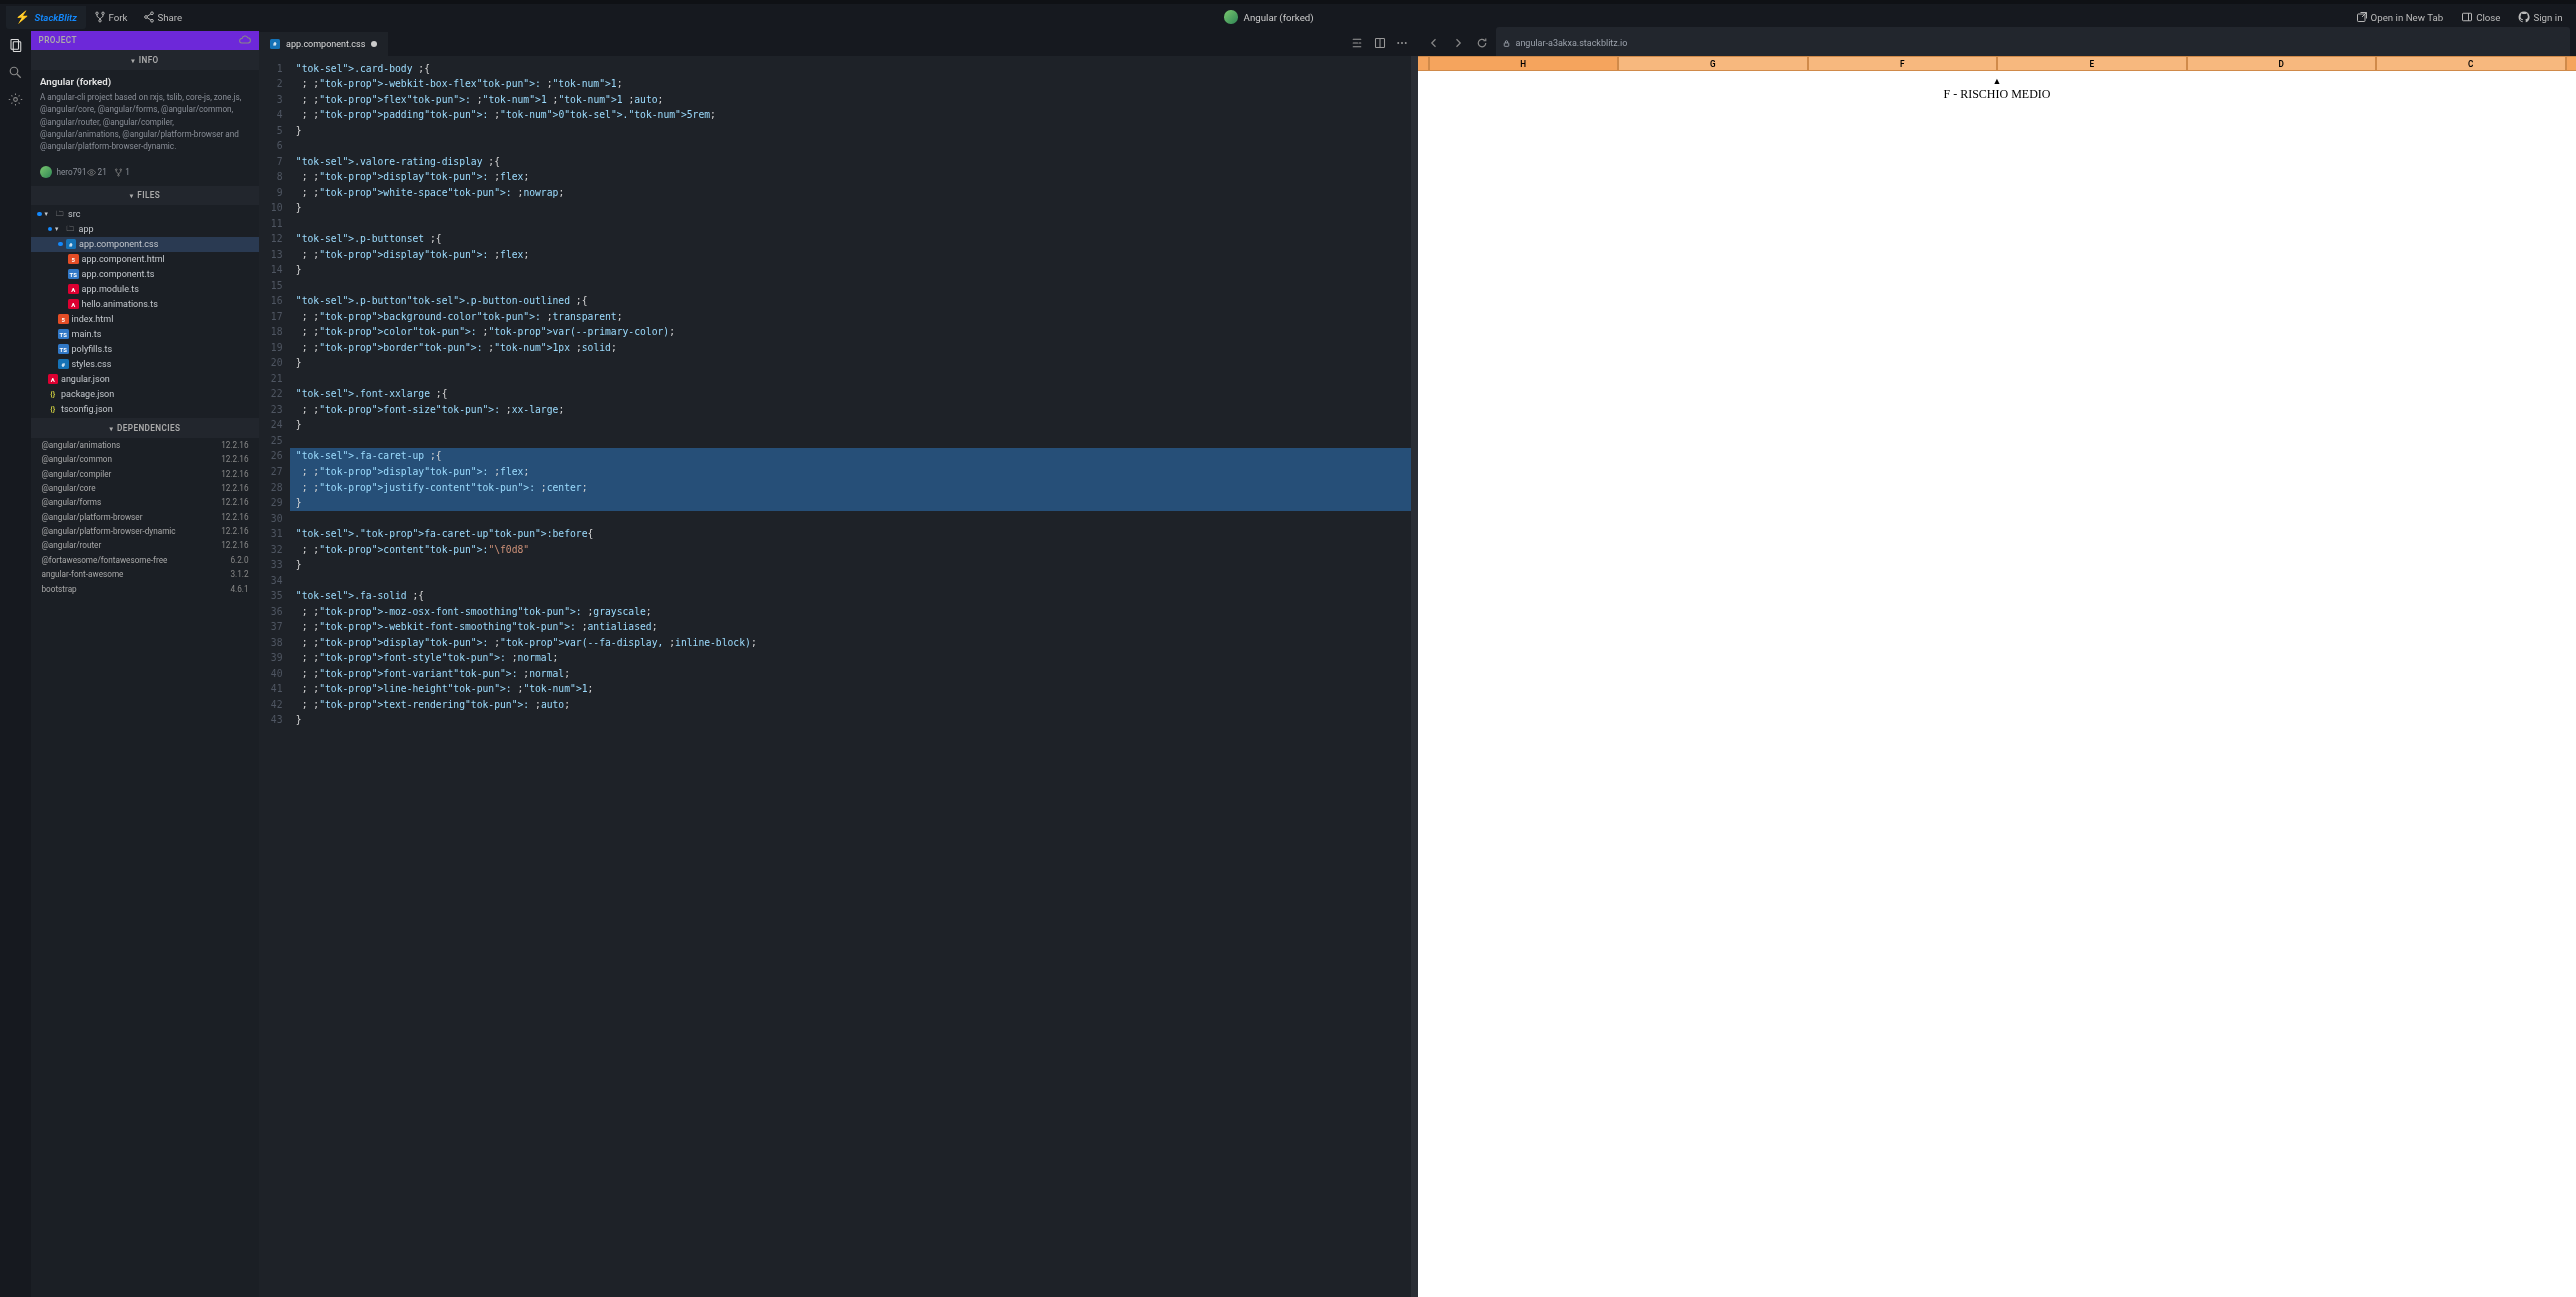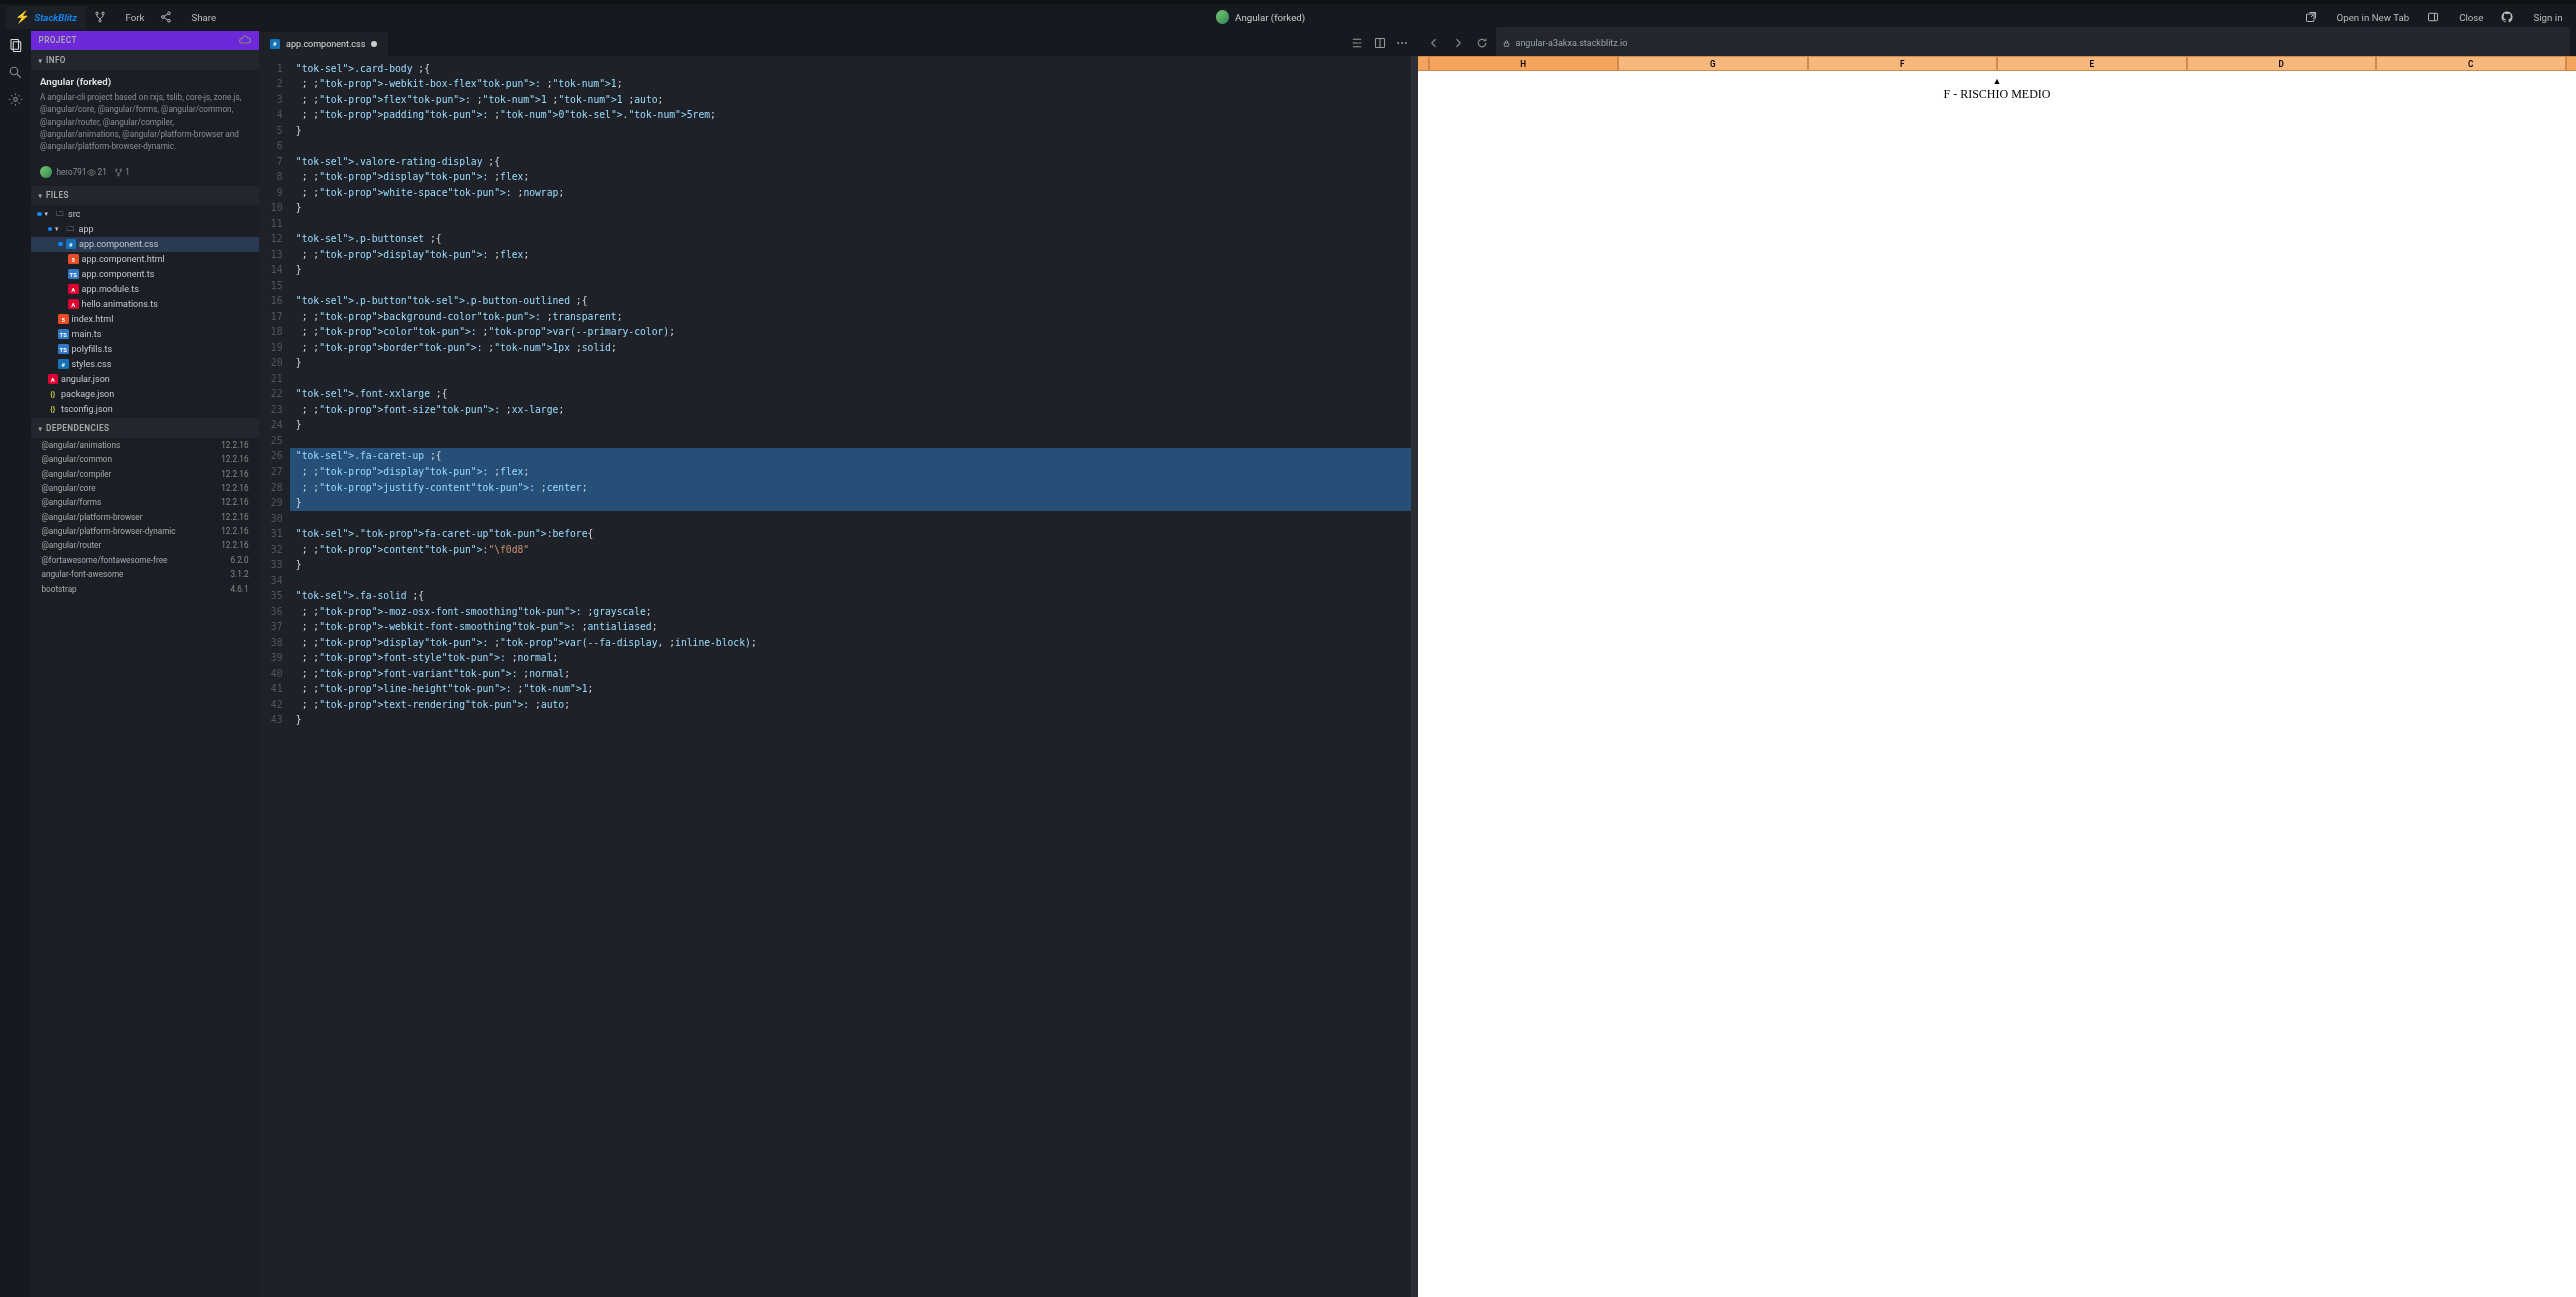--- a/index.html
+++ b/index.html
@@ -1,33 +1,33 @@
 <!DOCTYPE html>
 <html style="font-size:12px"><head>
 <meta charset="utf-8">
 <style>
 * { margin:0; padding:0; box-sizing:border-box; }
 body { font-family: -apple-system, BlinkMacSystemFont, "Segoe UI", Roboto, sans-serif; background:#1e2228; color:#ccc; overflow:hidden; }
 .root { display:flex; flex-direction:column; height:100vh; }
 .topbar { height:3.7px; background:#0f1115; }
 .header { height:27px; background:#16191f; display:flex; align-items:center; padding:0 6px; font-size:9.7px; }
-.hbtn { display:flex; align-items:center; gap:20px; padding:4.5px 7.5px; color:#bbb; cursor:pointer; }
+.hbtn { display:flex; align-items:center; gap:3px; padding:4.5px 7.5px; color:#bbb; cursor:pointer; }
 .logo-wrap { background:#1c2128; border-radius:0 0 3px 3px; padding:4.5px 9px; display:flex; align-items:center; gap:4.5px;}
 .bolt { color:#1389FD; font-size:12px; }
 .logo-text { color:#1389FD; font-weight:600;font-style:italic; }
 .hcenter { flex:1; display:flex; justify-content:center; align-items:center; gap:6px; color:#ccc; }
 .avatar { width:13.5px; height:13.5px; border-radius:50%; background:linear-gradient(135deg,#7bc96f,#2e8555); }
 .hright { display:flex; align-items:center; gap:3px; }
 .main { flex:1; display:flex; min-height:0; }
 .activity { width:31px; background:#16191f; display:flex; flex-direction:column; align-items:center; padding-top:4.5px; gap:6px;}
 .activity .aicon { width:21px; height:21px; display:flex; align-items:center; justify-content:center; color:#888; cursor:pointer;}
 .activity .aicon.active { color:#eee; }
 .sidebar { width:228px; background:#1b1f25; display:flex; flex-direction:column; font-size:9px; overflow-y:auto;}
 .section-hdr { height:19.5px; display:flex; align-items:center; padding:0 7.5px; background:#6d28d9; color:#aaa; font-size:8.2px; letter-spacing:0.4px; font-weight:600;}
-.section-hdr.band { background:#22262d; justify-content:flex-start;}
+.section-hdr.band { background:#22262d; justify-content:center;}
 .chev { margin-right:3.7px; font-size:6.7px; }
 .info-body { padding:6px 9px 9px 9px; }
 .proj-title { color:#e4e4e4; font-weight:600; font-size:9.7px; margin-bottom:4.5px;}
 .proj-desc { color:#8a8f98; font-size:8.2px; line-height:1.5; }
 .meta-row { display:flex; align-items:center; justify-content:flex-start; padding:4.5px 9px 7.5px 9px; color:#8a8f98; font-size:8.2px;}
 .meta-left { display:flex; align-items:center; gap:4.5px;}
 .meta-right { display:flex; align-items:center; gap:7.5px;}
 .tree { padding:1.5px 0;}
 .tree-row { display:flex; align-items:center; height:15px; padding:0 6px; gap:3px; color:#c5c9ce; cursor:pointer;}
 .tree-row.active { background:#2a3a52; }

